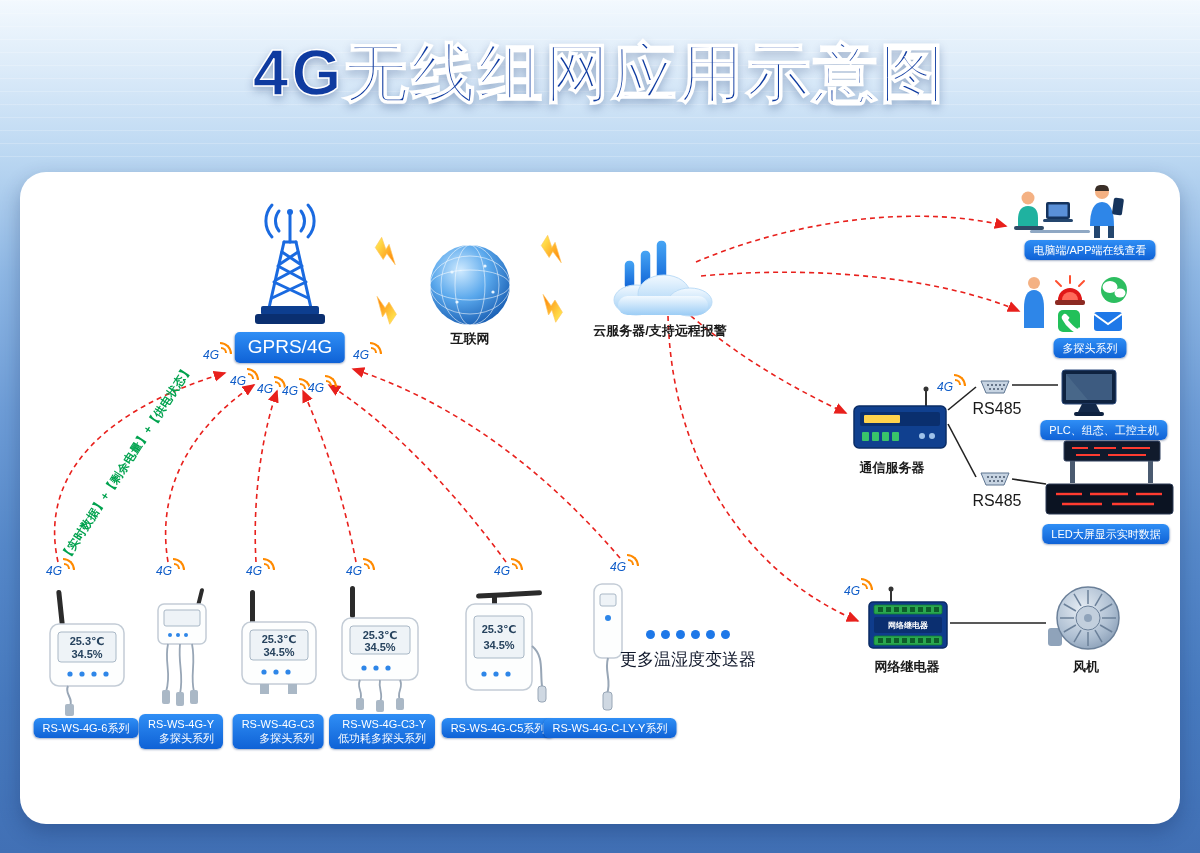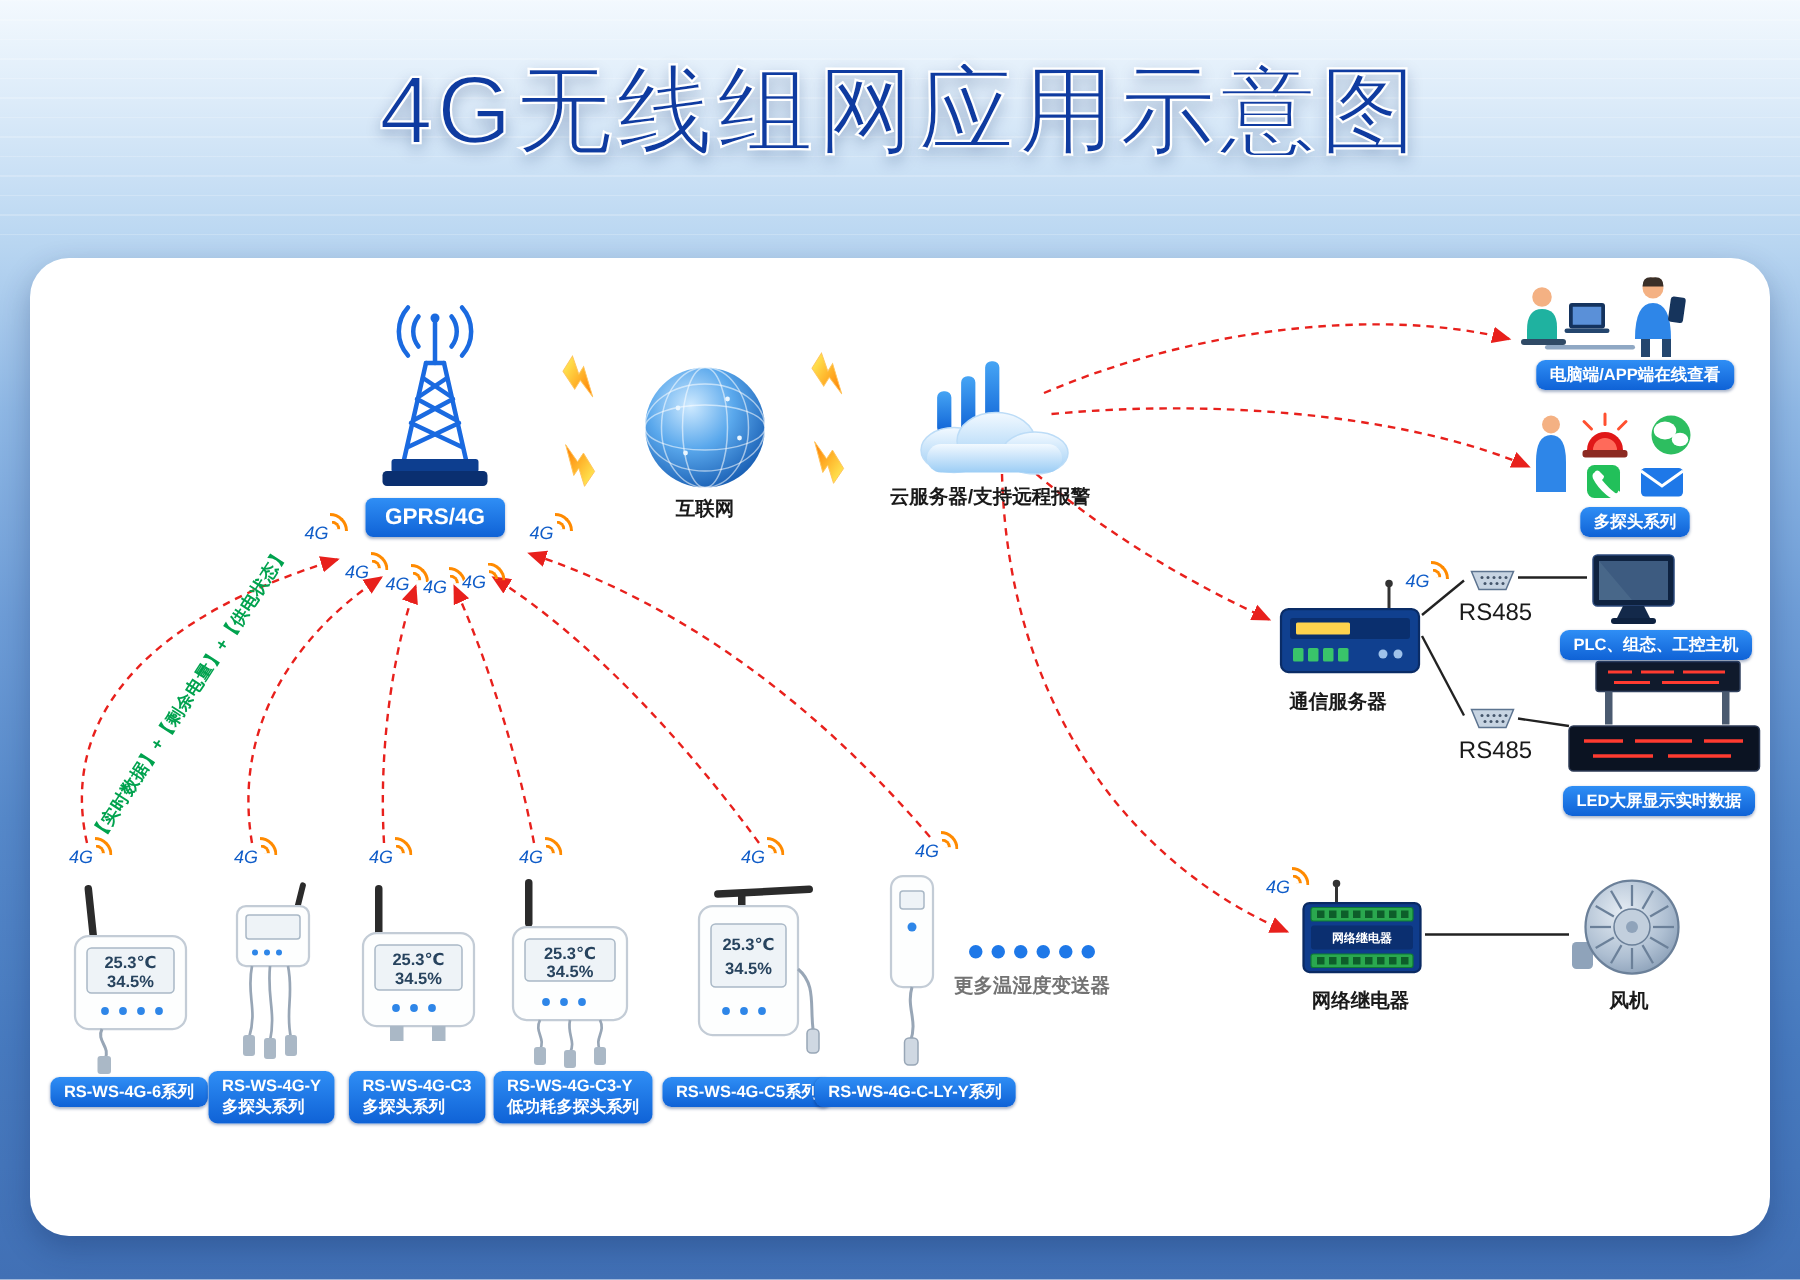--- a/index.html
+++ b/index.html
@@ -4,48 +4,48 @@
 <style>
   html,body{margin:0;padding:0}
   body{
     position:relative;width:1200px;height:853px;overflow:hidden;
     font-family:"Liberation Sans","DejaVu Sans",sans-serif;
     background:linear-gradient(180deg,#f3f9fe 0%,#dcebf9 8%,#bcd8f2 18%,#8fb8e5 32%,#6e9dd7 48%,#5689ca 64%,#477abf 82%,#4170b5 100%);
   }
   .stripes{position:absolute;left:0;top:0;width:100%;height:165px;
     background:repeating-linear-gradient(180deg,rgba(255,255,255,.45) 0 1px,transparent 1px 13px);opacity:.45}
   .title{position:absolute;left:0;top:30px;width:100%;text-align:center;
-    font-size:64px;font-weight:normal;color:#0f3ba0;letter-spacing:3px;
+    font-size:64px;font-weight:bold;color:#0f3ba0;letter-spacing:3px;
     -webkit-text-stroke:1.5px #ffffff;text-shadow:0 4px 10px rgba(10,40,100,.35)}
   .card{position:absolute;left:20px;top:172px;width:1160px;height:652px;background:#ffffff;
     border-radius:26px;box-shadow:0 8px 20px rgba(15,40,90,.30)}
   .overlay{position:absolute;left:0;top:0;z-index:1}
   .dev{position:absolute;z-index:2}
   .badge{position:absolute;transform:translateX(-50%);z-index:4;
     background:linear-gradient(180deg,#2f8ef5,#0f62d6);color:#fff;
-    font-size:11px;font-weight:bold;line-height:1.3;padding:3px 9px;border-radius:6px;
-    white-space:nowrap;text-align:left;box-shadow:0 1px 2px rgba(10,40,100,.35)}
+    font-size:11px;font-weight:normal;line-height:1.3;padding:3px 9px;border-radius:6px;
+    white-space:nowrap;text-align:right;box-shadow:0 1px 2px rgba(10,40,100,.35)}
   .badge span{display:block}
   .badge span:empty{display:none}
-  .badge.big{font-size:15px;padding:3px 13px;border-radius:5px}
+  .badge.big{font-size:19px;padding:3px 13px;border-radius:5px}
   .plabel{position:absolute;transform:translateX(-50%);color:#1a1a1a;font-size:13px;
     font-weight:bold;white-space:nowrap;z-index:4}
   .plabel.small{font-size:16px;font-weight:normal}
   .g4{position:absolute;z-index:5;font-style:italic;font-weight:normal;font-size:12px;color:#0f5cc8;
     text-shadow:-1px 0 0 #fff,1px 0 0 #fff,0 -1px 0 #fff,0 1px 0 #fff;white-space:nowrap}
   .g4 .w{position:absolute;left:calc(100% + 1px);top:-6px;width:12px;height:12px}
   .g4 .w::before,.g4 .w::after{content:"";position:absolute;right:0;top:0;
     border-top:2px solid #ff8a00;border-right:2px solid #ff8a00;border-radius:0 100% 0 0}
   .g4 .w::before{width:4px;height:4px;right:5px;top:5px}
   .g4 .w::after{width:10px;height:10px}
   .gflow{position:absolute;left:44px;top:380px;transform:rotate(-57deg);transform-origin:0 50%;
     color:#00a24e;font-weight:bold;font-size:11.5px;letter-spacing:.5px;white-space:nowrap;z-index:3}
   .dots{position:absolute;transform:translateX(-50%);z-index:4;display:flex;gap:6px}
   .dots i{width:9px;height:9px;border-radius:50%;background:#1e78e8}
-  .more{position:absolute;transform:translateX(-50%);color:#737373;font-size:13px;font-weight:bold;
+  .more{position:absolute;transform:translateX(-50%);color:#0f172a;font-size:17px;font-weight:normal;
     white-space:nowrap;z-index:4}
 </style>
 </head>
 <body>
 
 <div class="stripes"></div>
 <div class="title">4G无线组网应用示意图</div>
 
 <div class="card">
 

